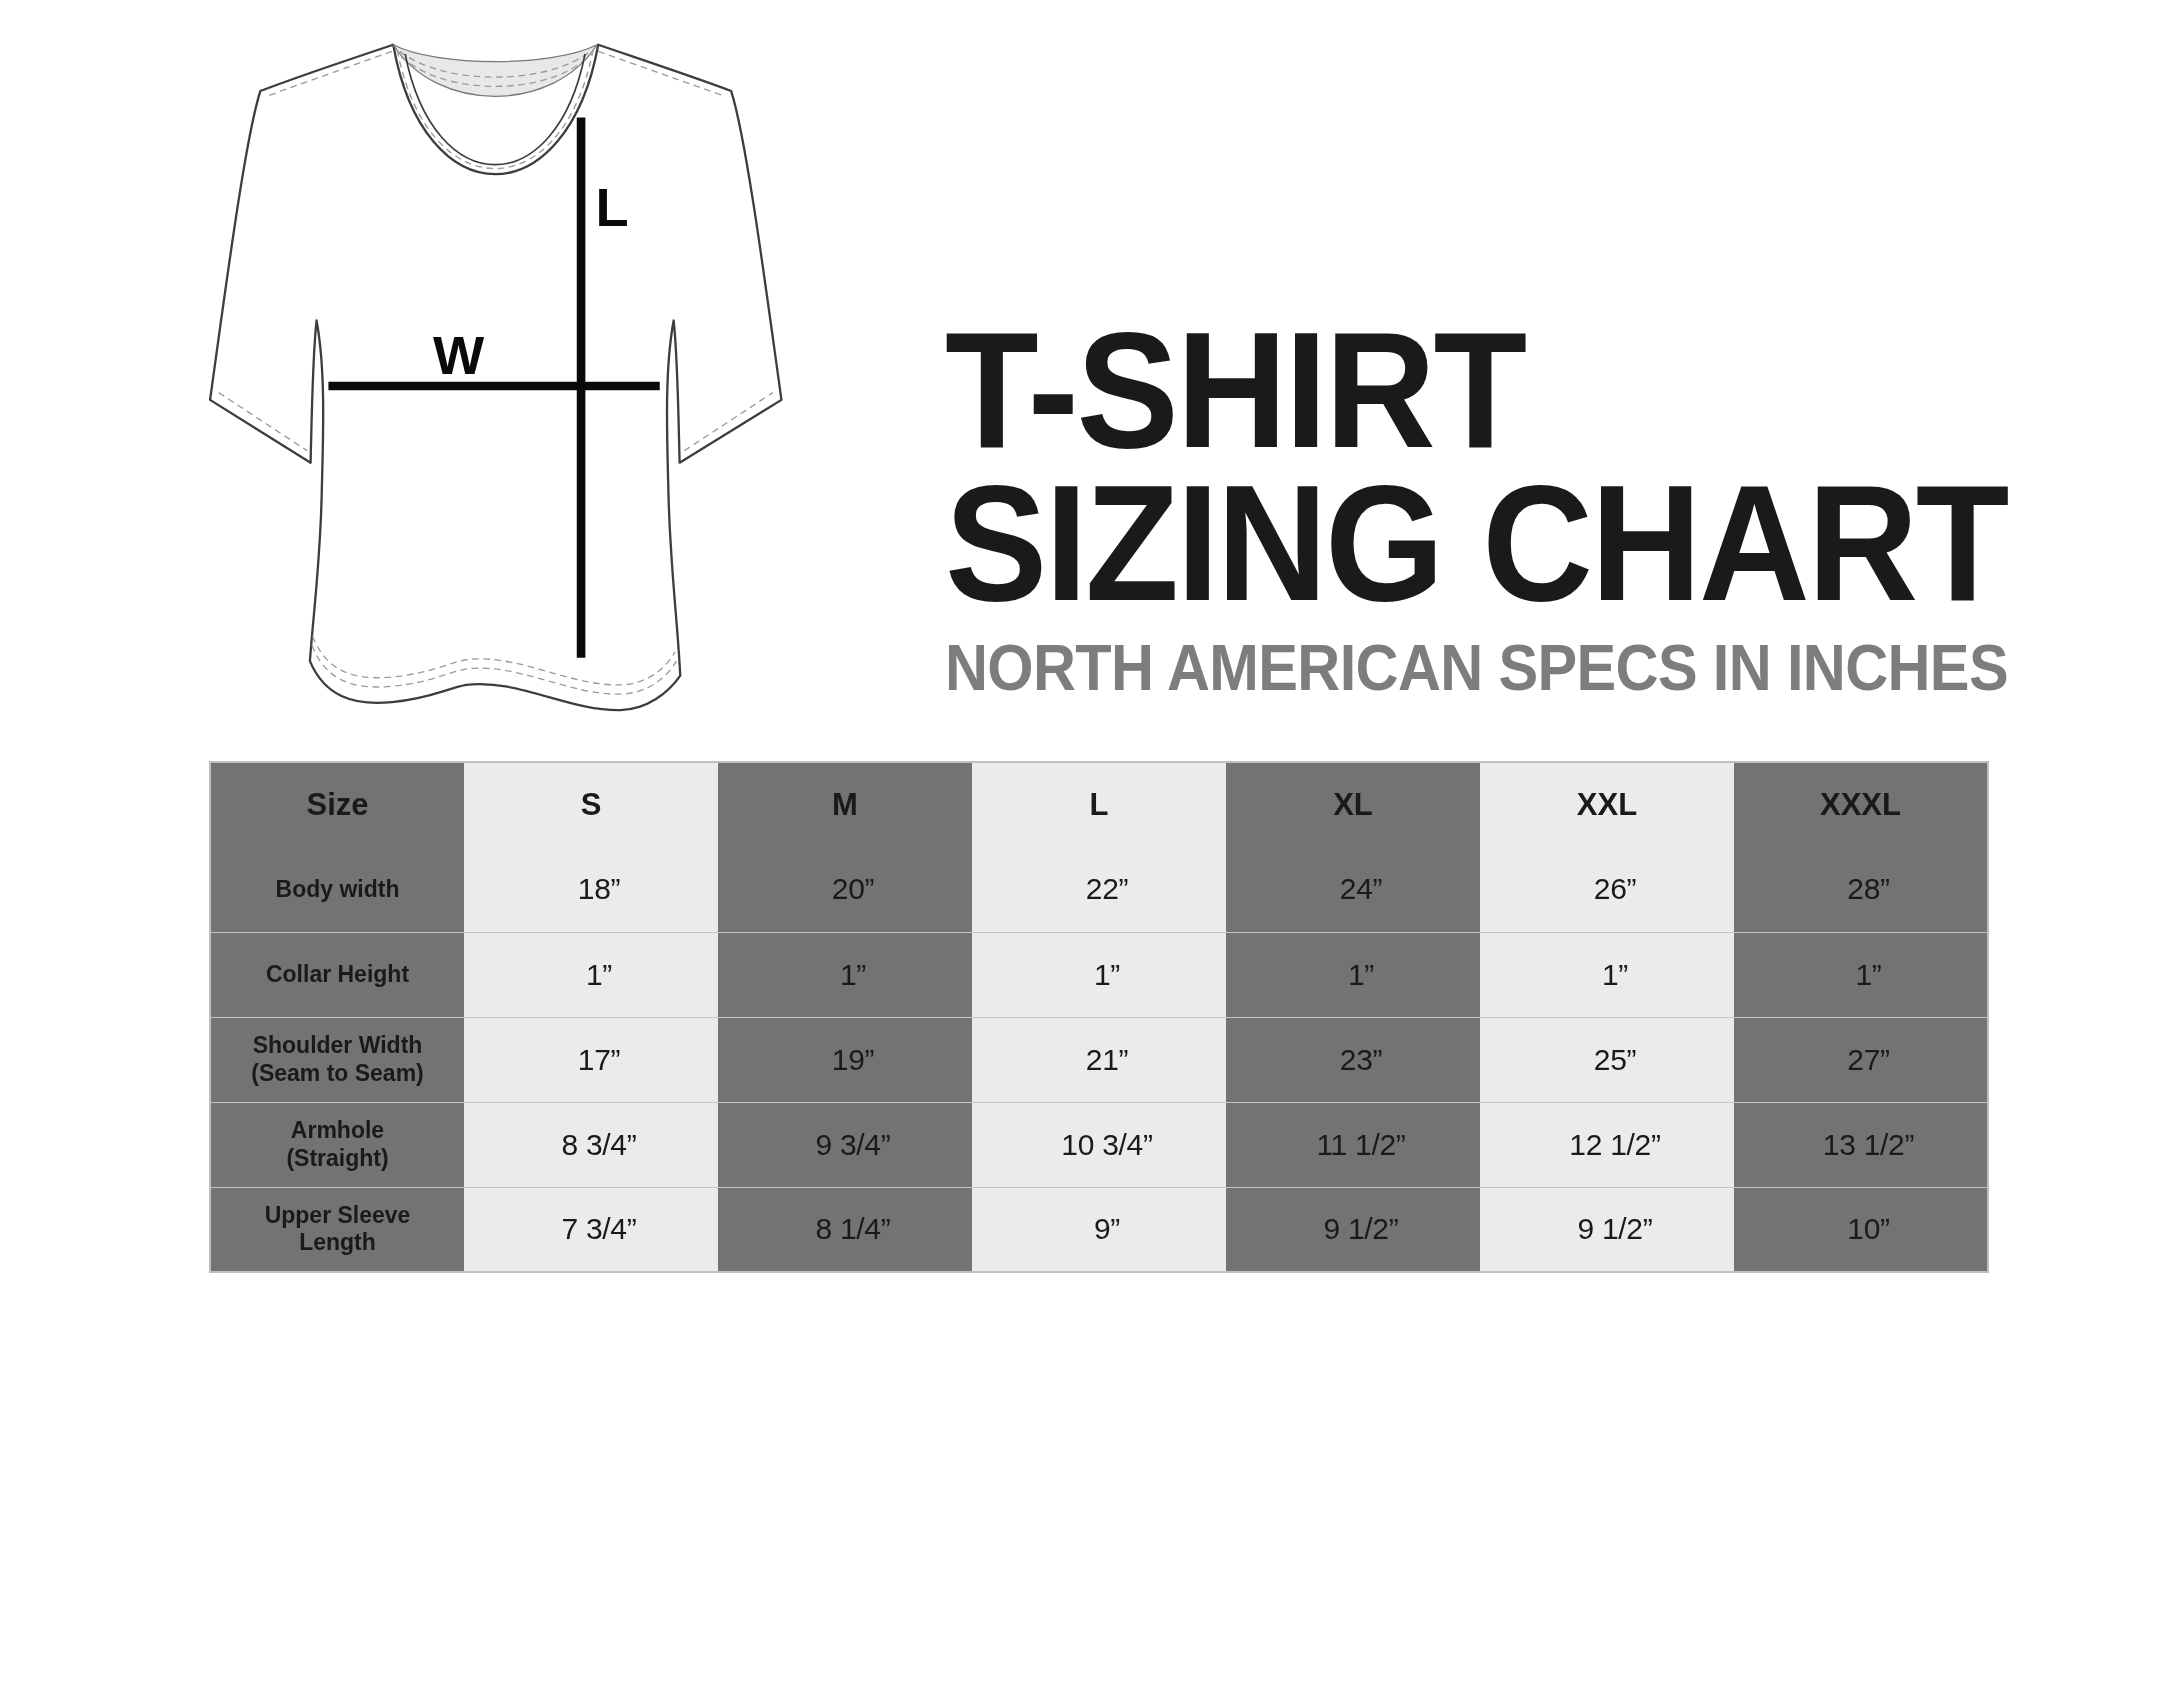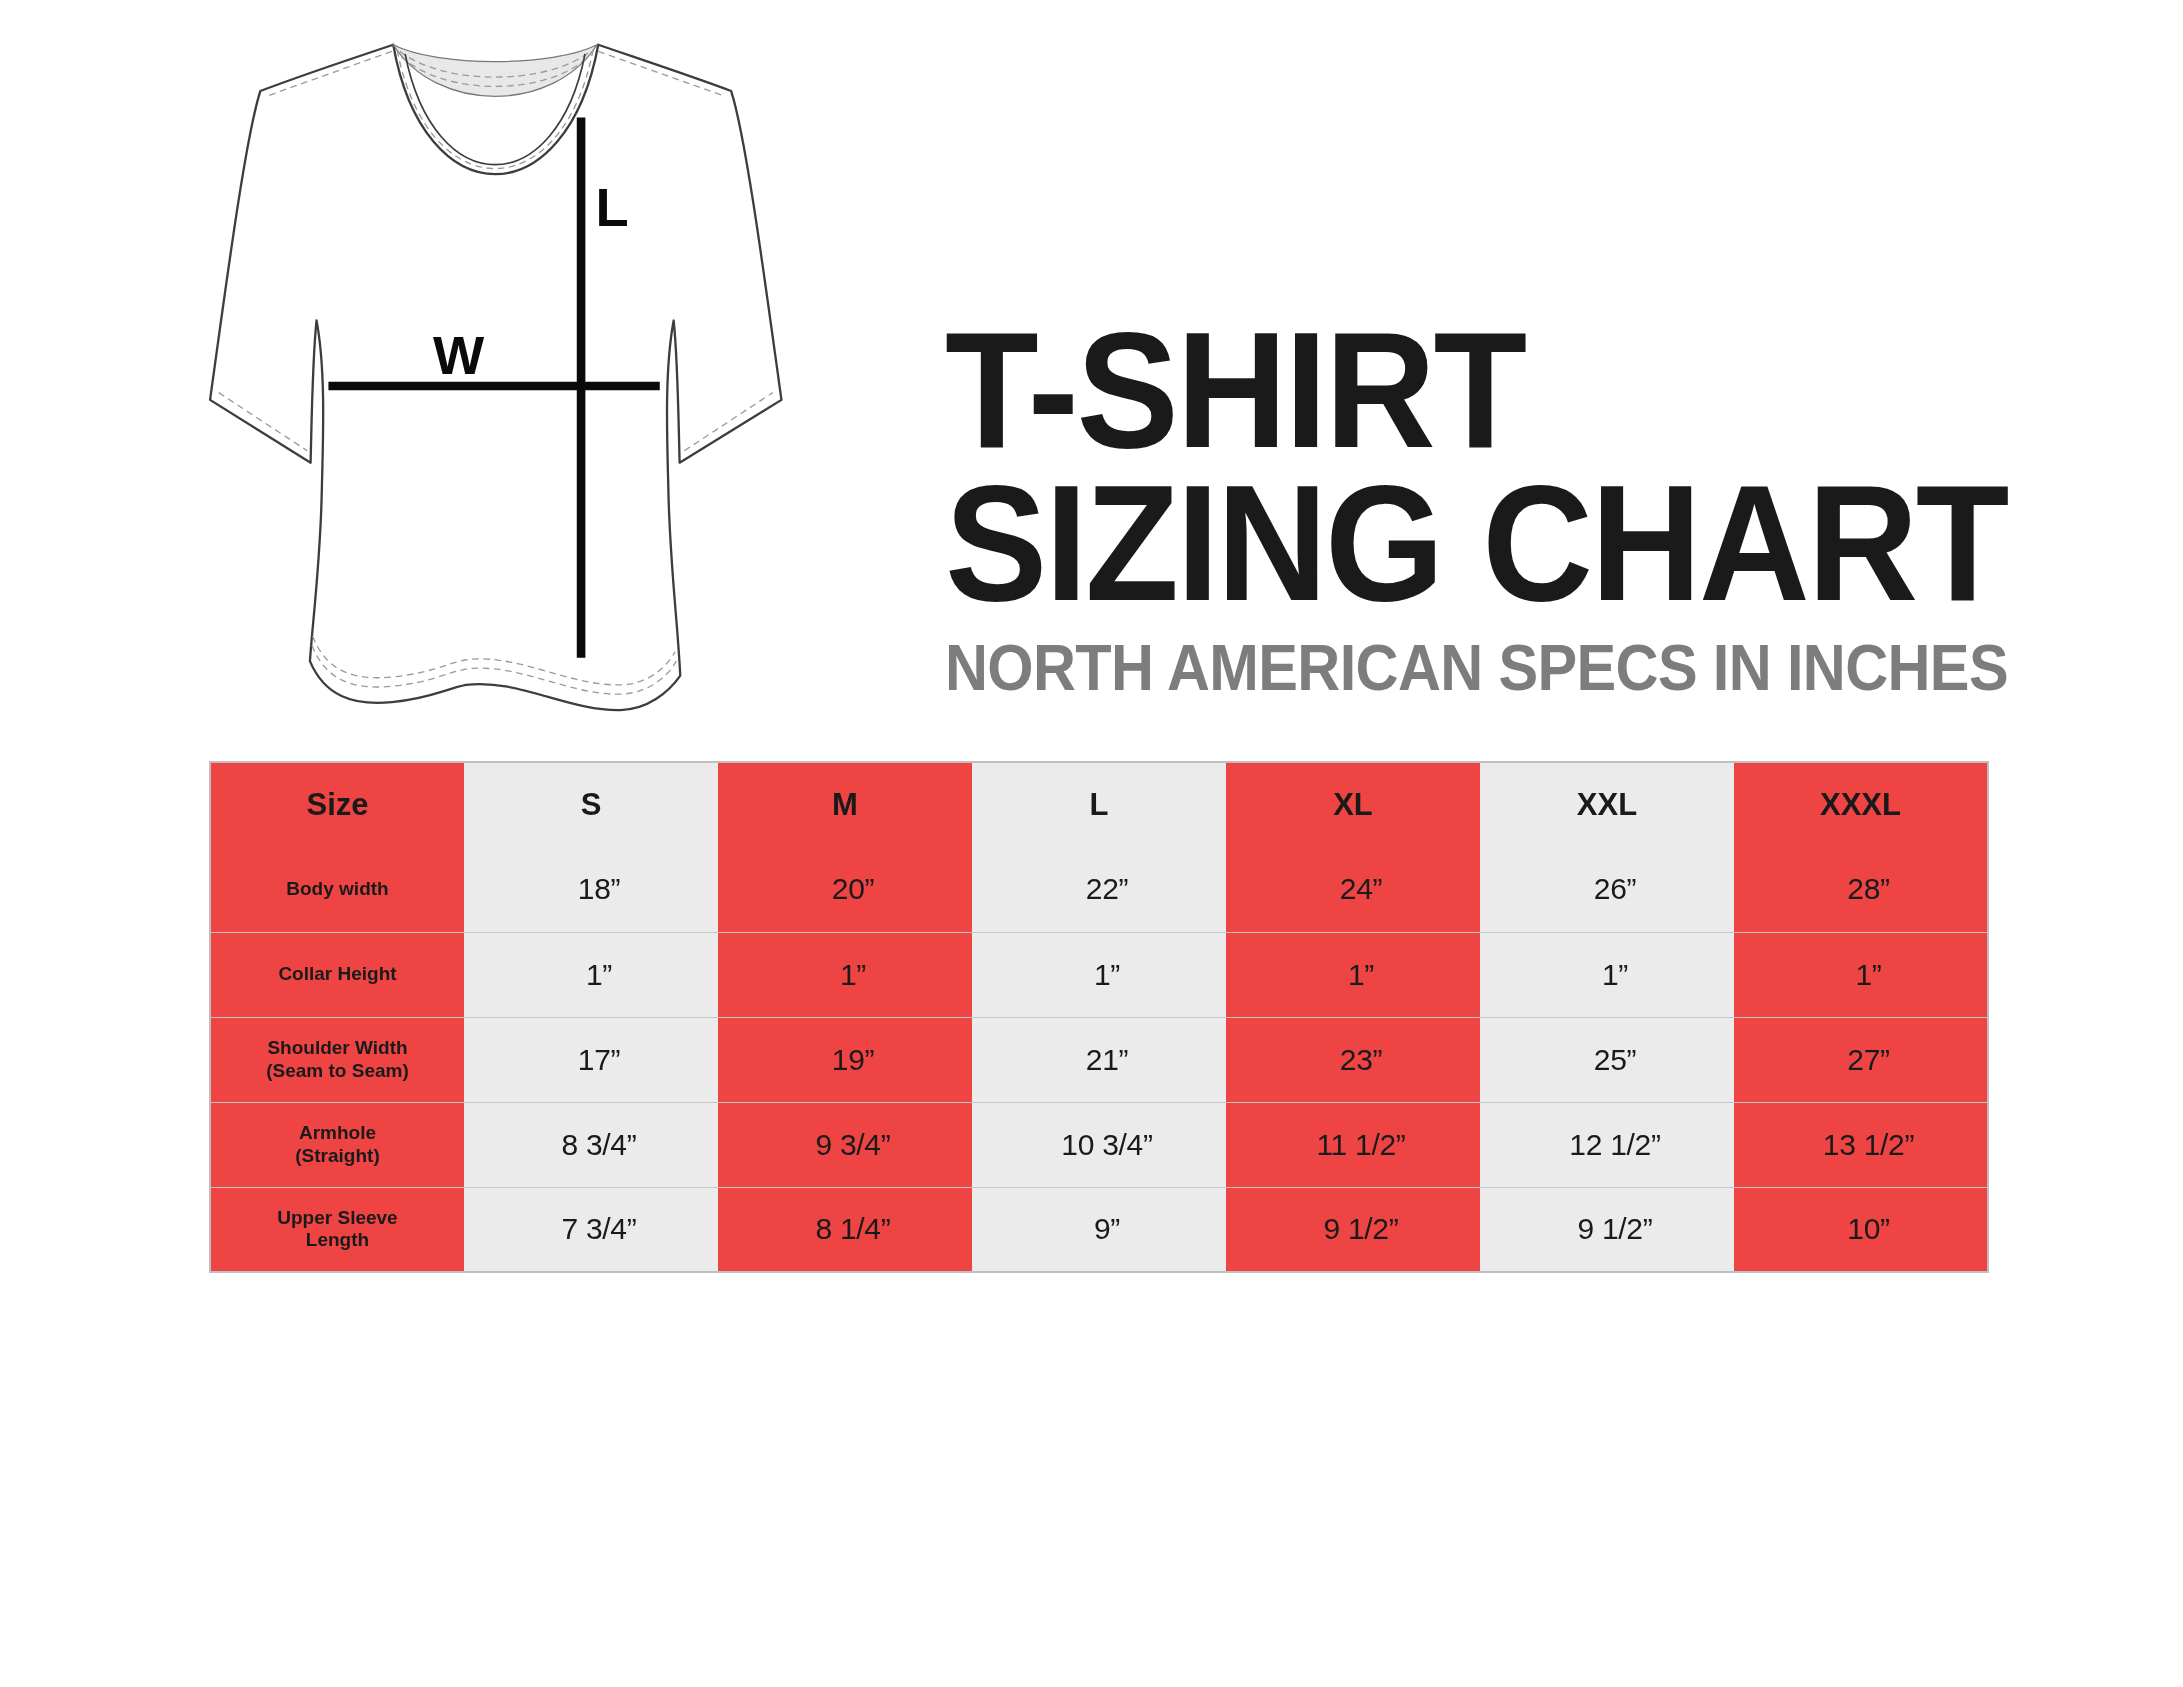--- a/index.html
+++ b/index.html
@@ -12,30 +12,30 @@
   
   .title-block{position:absolute;left:945px;top:314px;}
   .title-line{font-weight:bold;font-size:165px;line-height:153px;letter-spacing:-2.6px;
               color:#1a1a1a;transform:scaleX(0.93);transform-origin:left top;white-space:nowrap;}
   .subtitle{font-weight:bold;font-size:64px;line-height:71px;letter-spacing:-0.7px;
             color:#7d7d7d;transform:scaleX(0.93);transform-origin:left top;
             margin-top:13.2px;white-space:nowrap;}
 
   
   table.size-table{position:absolute;left:209px;top:761px;width:1778px;
-                   border-collapse:collapse;table-layout:fixed;background:#ef4444;
+                   border-collapse:collapse;table-layout:fixed;background:#737373;
                    border:2px solid #bfbfbf;}
   .size-table col{width:254px;}
   .size-table tr{border-bottom:1.3px solid #c6c6c6;}
   .size-table tr:last-child{border-bottom:none;}
   .size-table th,.size-table td{padding:0;text-align:center;vertical-align:middle;
                    font-family:"Liberation Sans",sans-serif;color:#1a1a1a;}
   .size-table thead th{height:84px;font-size:31px;font-weight:bold;letter-spacing:0px;}
   .size-table tbody tr{height:85px;}
-  .size-table th.row-label{font-size:19px;font-weight:bold;line-height:1.18;white-space:pre-line;}
+  .size-table th.row-label{font-size:23px;font-weight:bold;line-height:1.18;white-space:pre-line;}
   .size-table td.value-cell{font-size:30px;font-weight:normal;letter-spacing:-0.3px;padding-left:16px;}
   .stripe{background:#ebebeb;}
 </style>
 </head>
 <body>
 
 <div class="page">
 
   <svg class="tshirt-svg" viewBox="0 0 950 1060" xmlns="http://www.w3.org/2000/svg">
 

